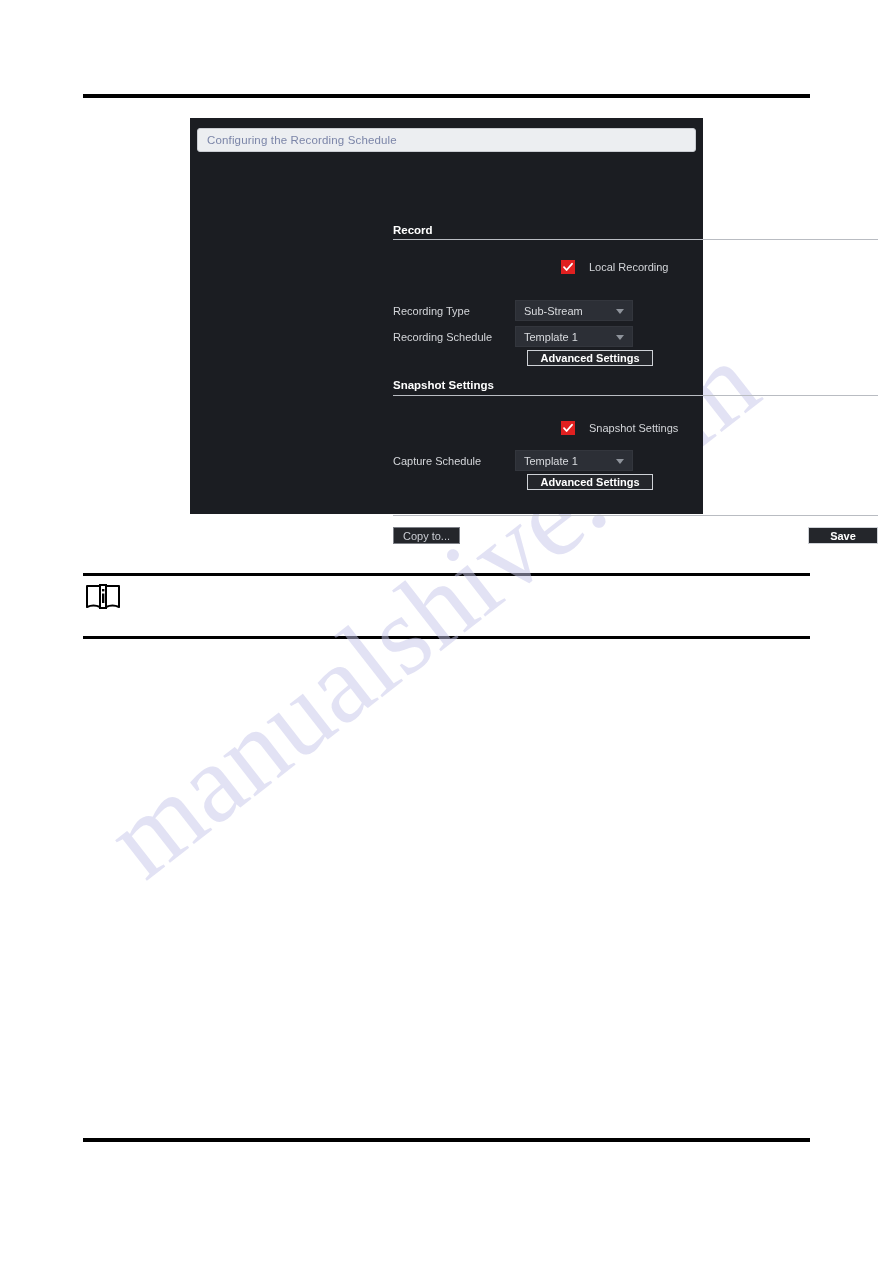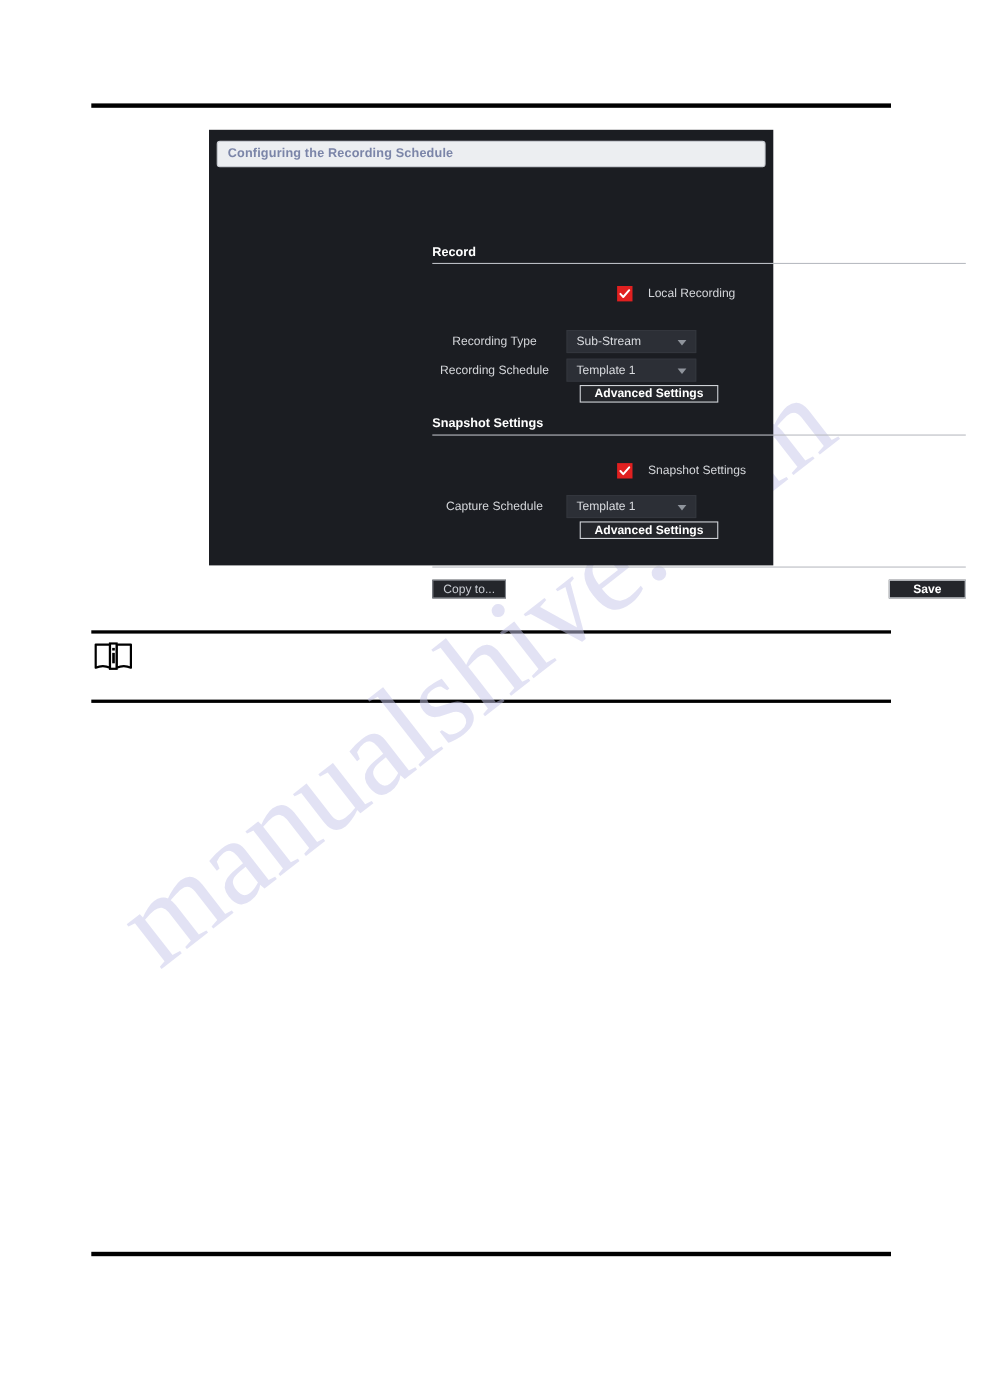--- a/index.html
+++ b/index.html
@@ -57,21 +57,21 @@
     background: #eceef1;
     border: 1px solid #c9ccd2;
     border-radius: 3px;
     box-sizing: border-box;
     display: flex;
     align-items: center;
   }
   #dialog-title {
     font-size: 11.5px;
     color: #7b85a8;
-    font-weight: 700;
+    font-weight: 400;
     padding-left: 9px;
     letter-spacing: 0.15px;
     white-space: nowrap;
   }
 
   .body-area {
     position: absolute;
     left: 0; top: 44px; right: 0; bottom: 0;
   }
 
@@ -80,21 +80,21 @@
     position: absolute;
     display: flex;
     align-items: center;
   }
   .field-label {
     font-size: 11px;
     color: #d4d6da;
     white-space: nowrap;
   }
   .field-label.right {
-    text-align: center;
+    text-align: left;
   }
 
   
   .select {
     position: relative;
     background: #2c2f36;
     border: 1px solid #33363d;
     box-sizing: border-box;
     height: 21px;
     display: flex;

